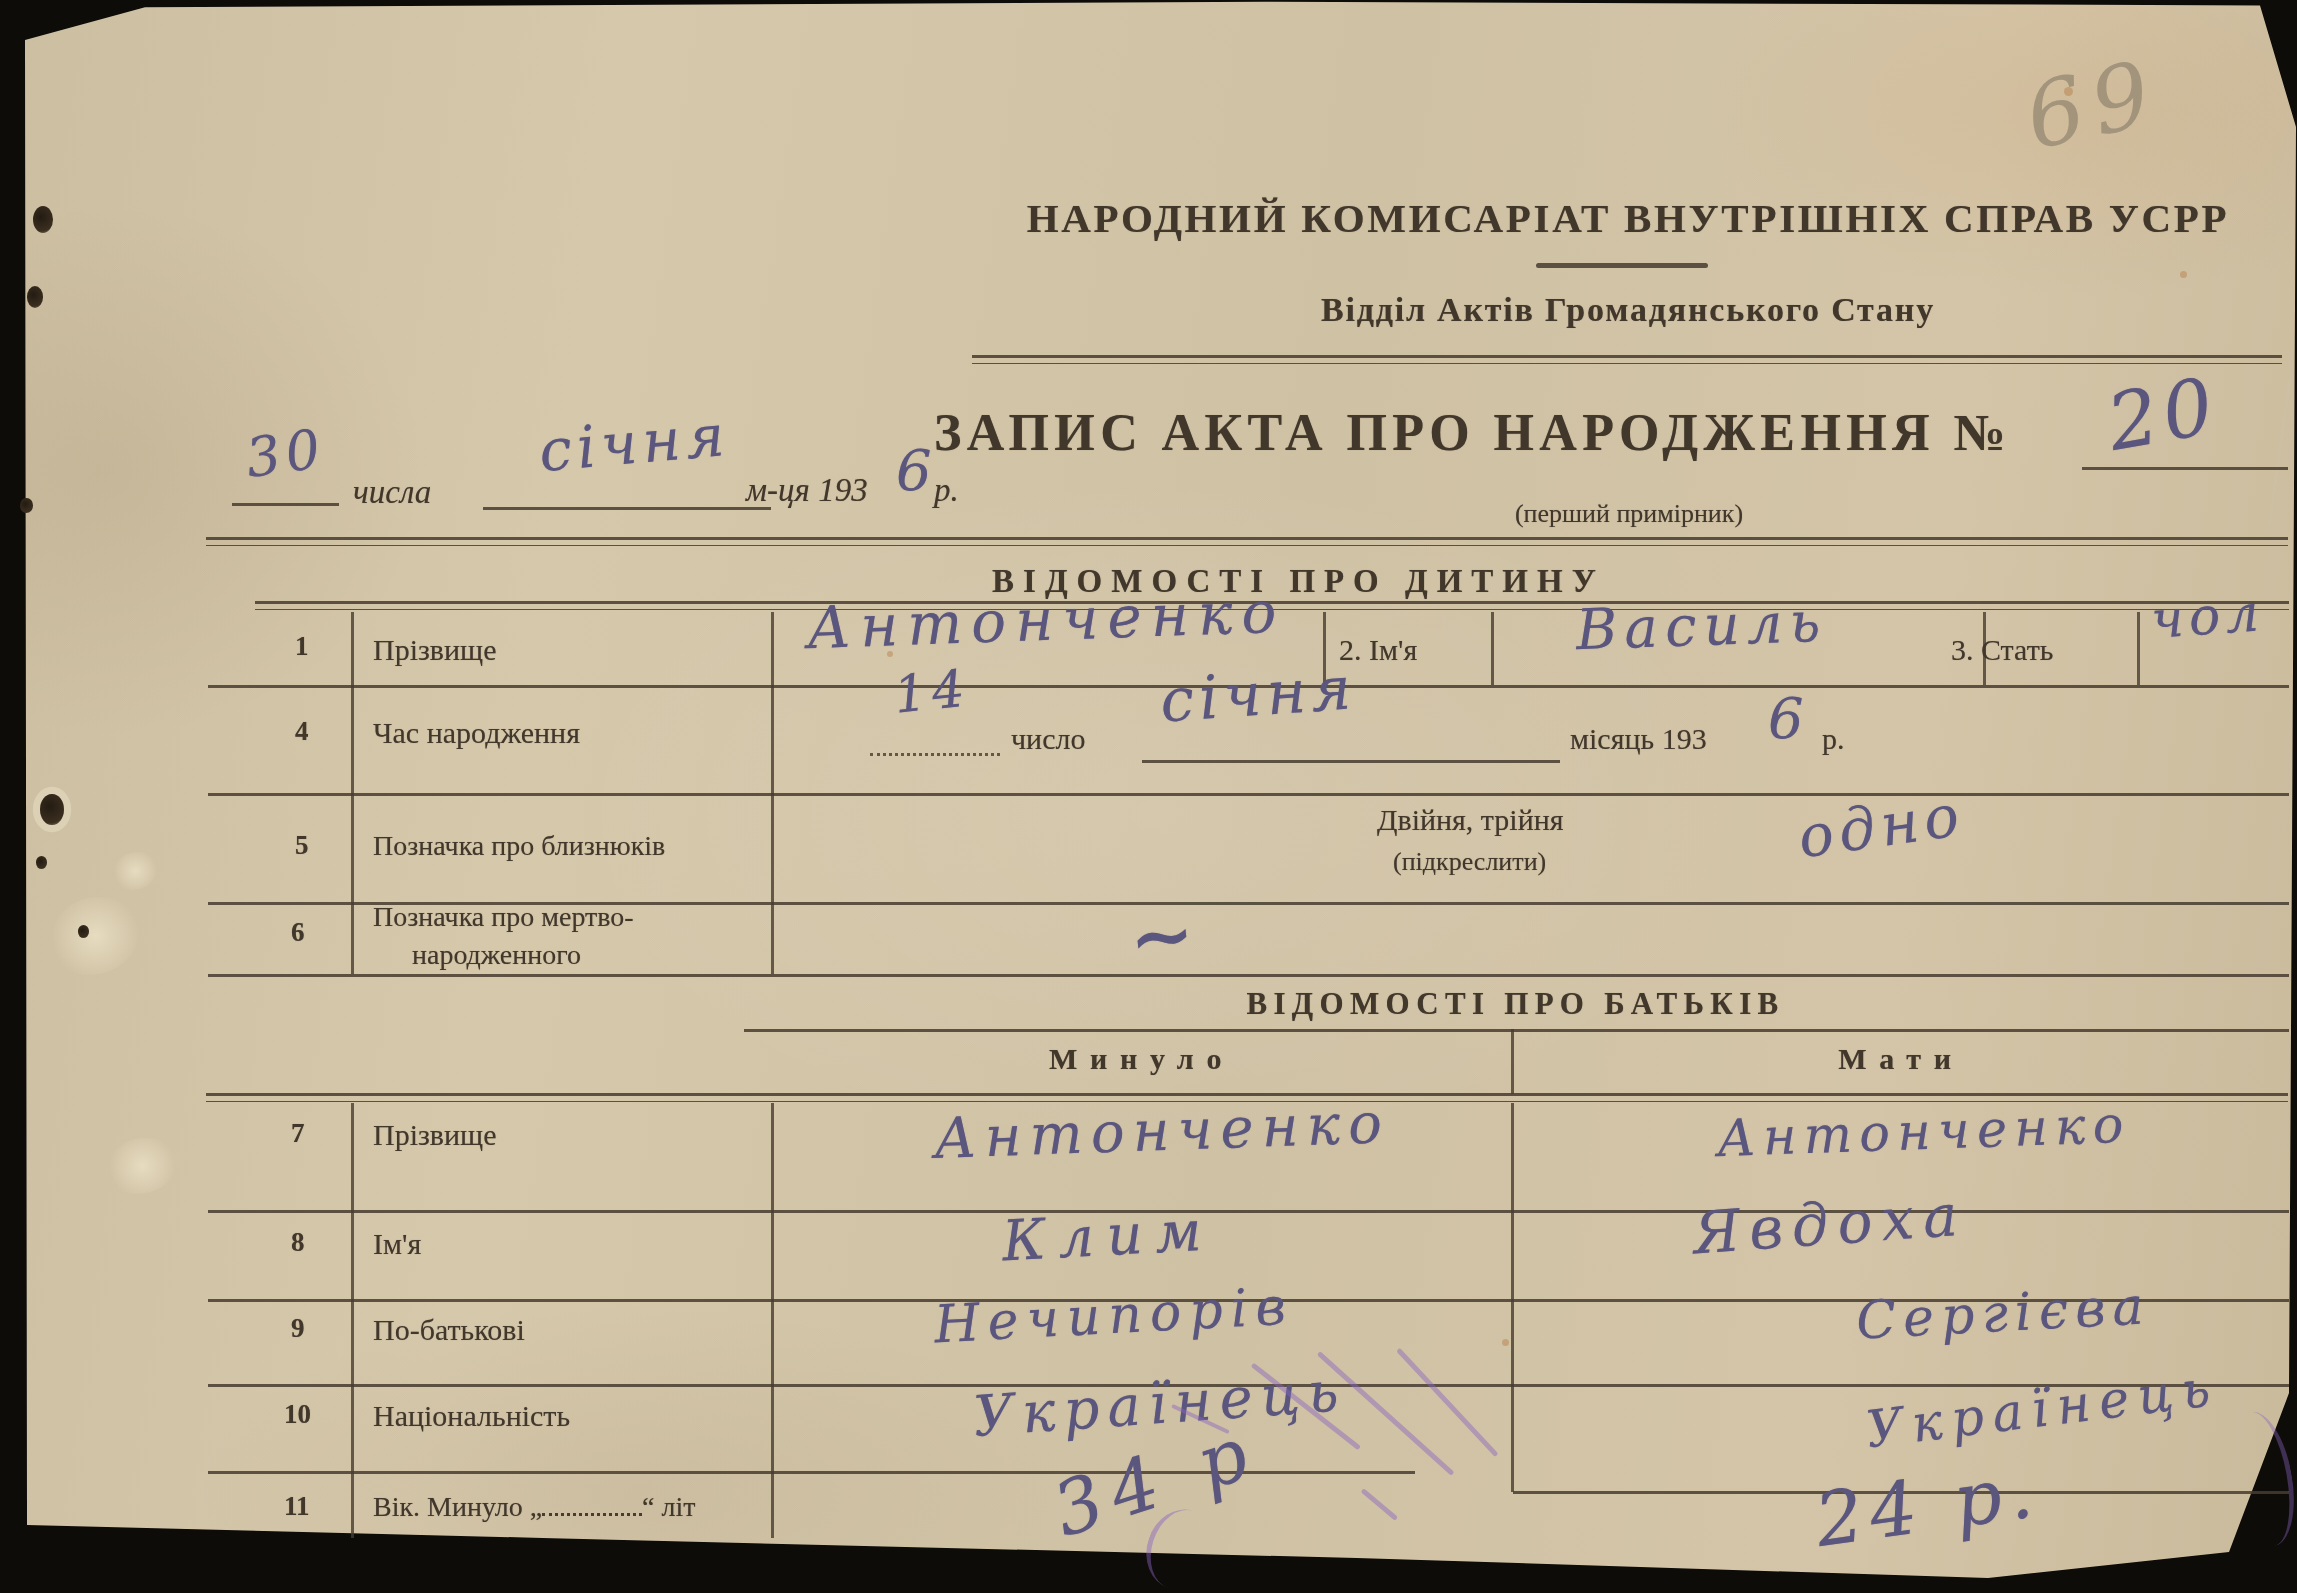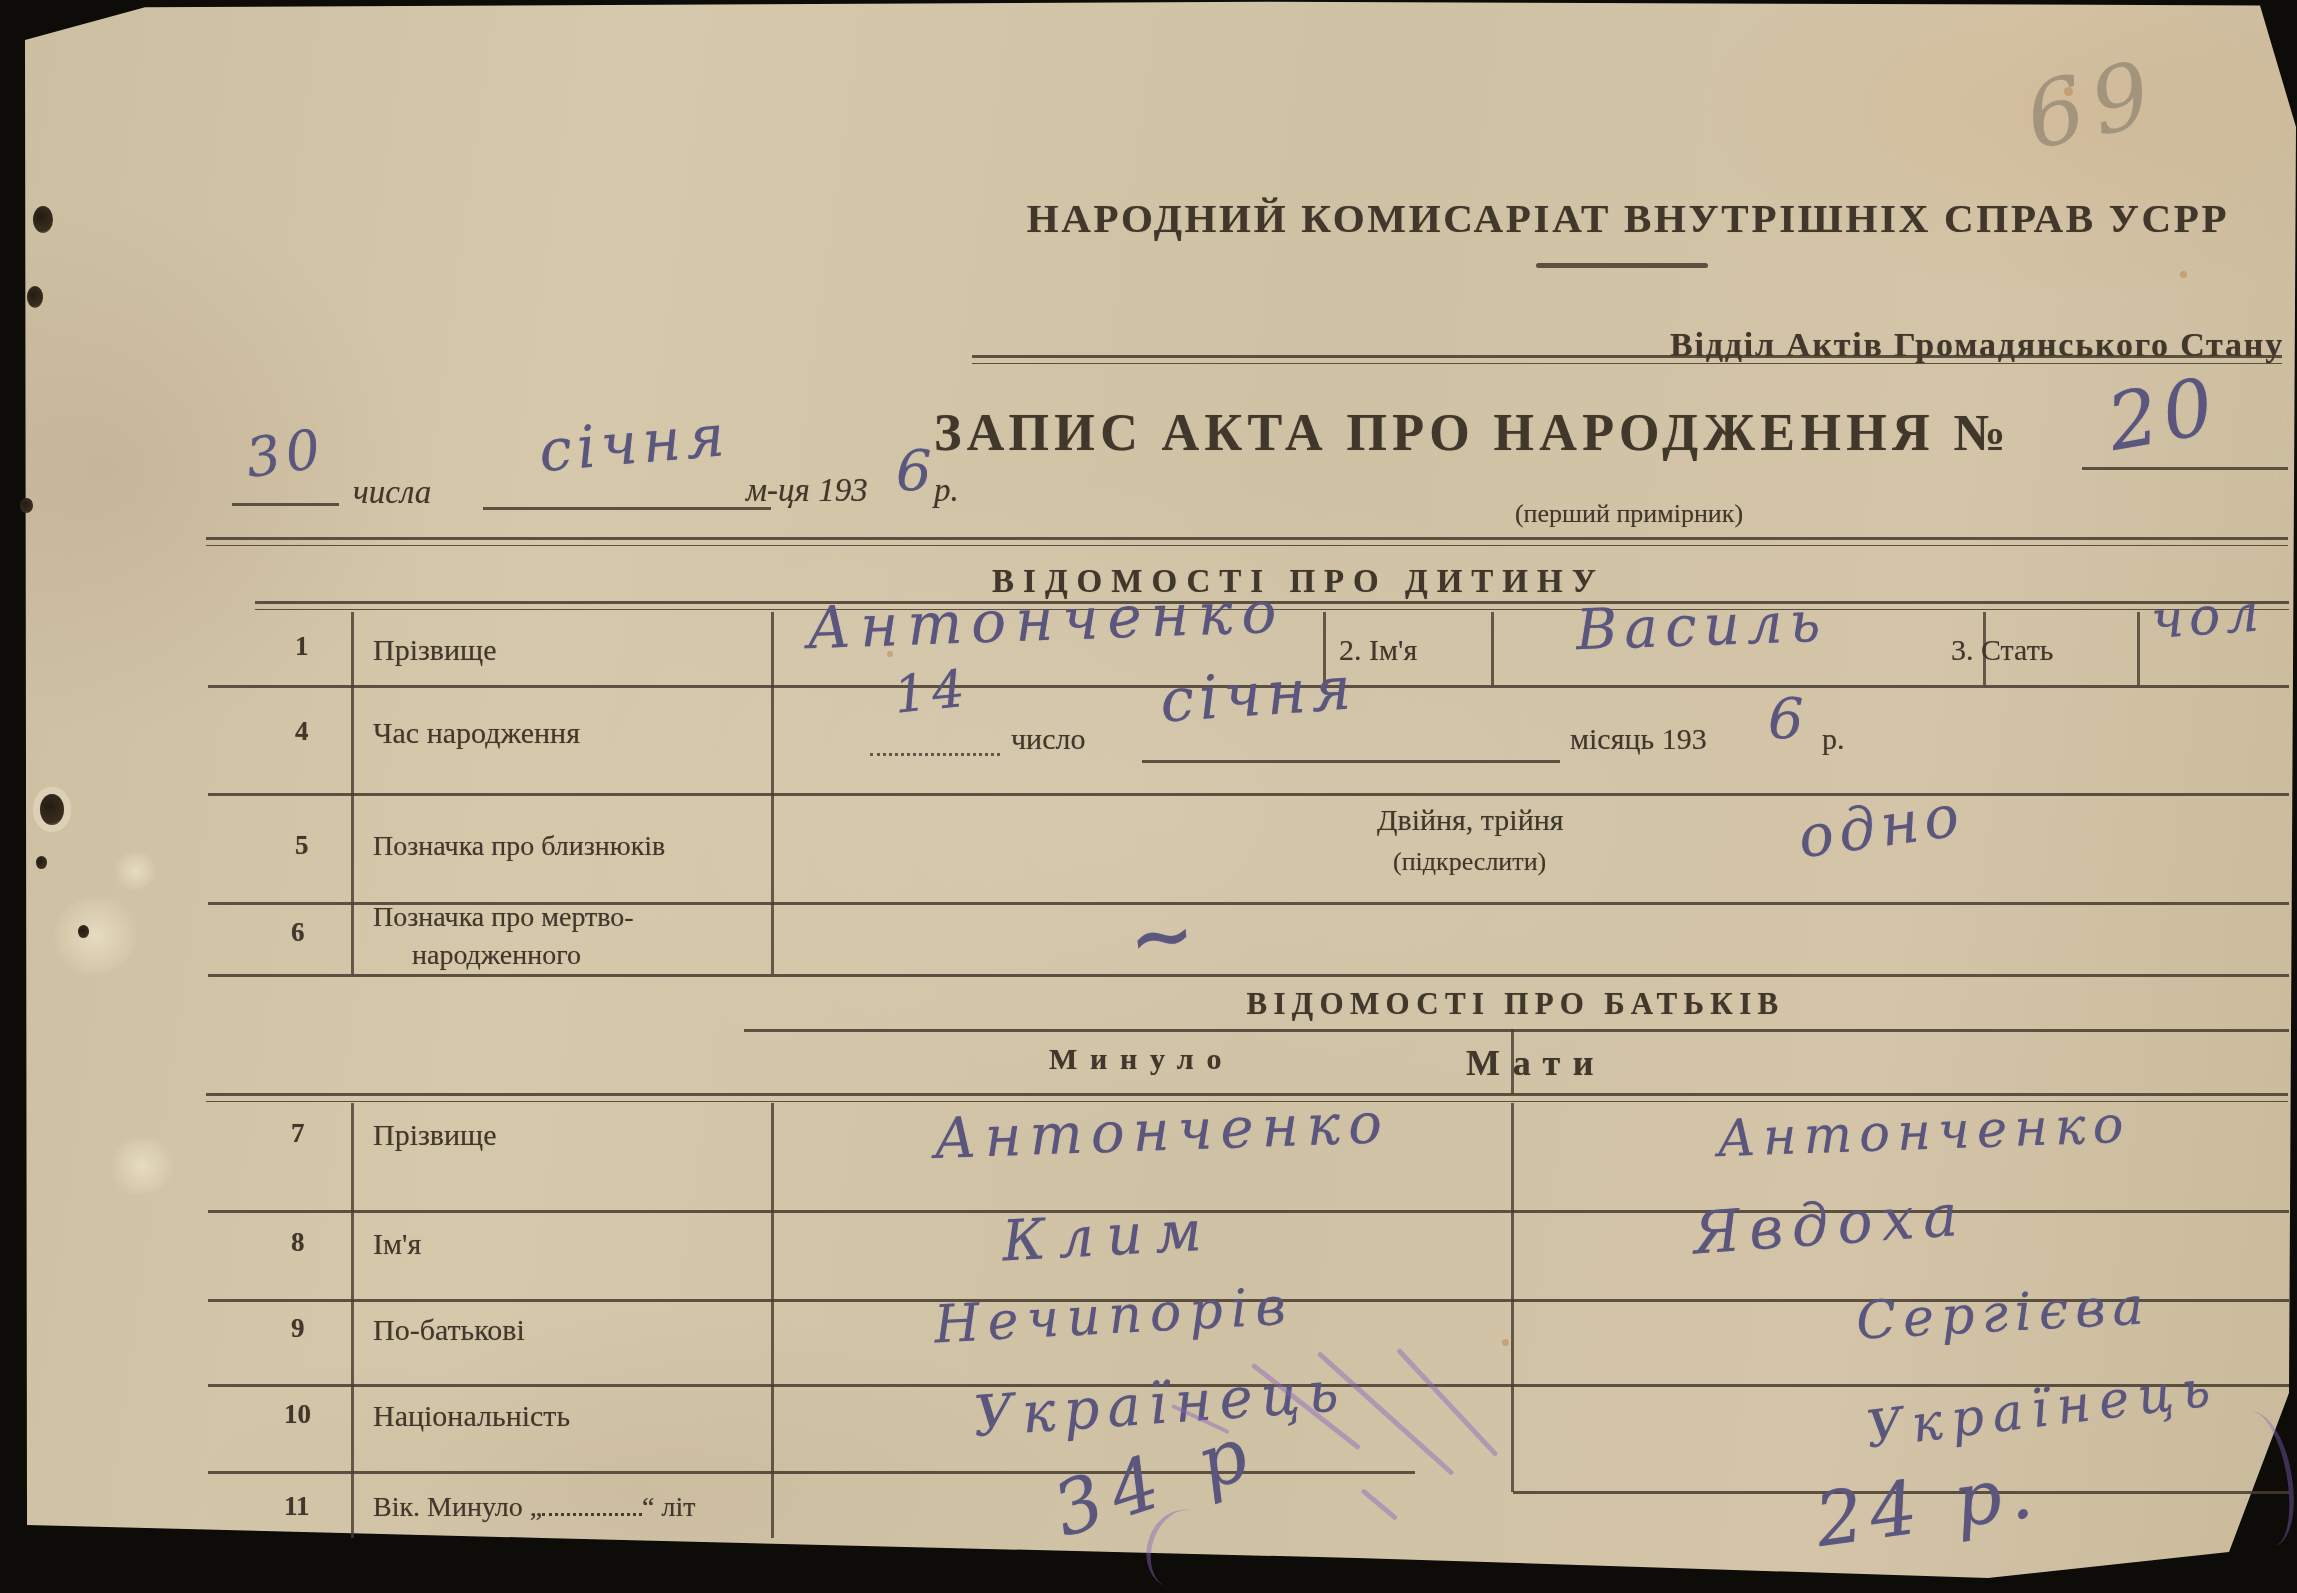--- a/index.html
+++ b/index.html
@@ -49,21 +49,21 @@
   <div class="abs fleck" style="left:2064px;top:87px;width:9px;height:9px;"></div>
   <div class="abs fleck" style="left:2180px;top:271px;width:7.2px;height:7.2px;"></div>
   <div class="abs fleck" style="left:887px;top:651px;width:6.3px;height:6.3px;"></div>
   <div class="abs fleck" style="left:1502px;top:1339px;width:7.2px;height:7.2px;"></div>
   <div class="abs" style="left:2278px;top:380px;width:2.7px;height:145px;background:rgba(205,195,172,0.35);transform:rotate(8deg);"></div>
 
   <div class="abs pencil" style="left:2026px;top:52px;font-size:90px;transform:rotate(-12deg);letter-spacing:9px;">69</div>
 
   <div class="abs print" style="left:972px;top:194px;width:1312px;text-align:center;font-size:41px;font-weight:700;letter-spacing:2.7px;white-space:nowrap;">НАРОДНИЙ КОМИСАРІАТ ВНУТРІШНІХ СПРАВ УСРР</div>
   <div class="abs hline" style="left:1536px;top:263px;width:172px;height:4.5px;border-radius:2.7px;"></div>
-  <div class="abs print" style="left:972px;top:291px;width:1312px;text-align:right;font-size:34px;font-weight:600;letter-spacing:1.8px;margin-top:35px;">Відділ Актів Громадянського Стану</div>
+  <div class="abs print" style="left:972px;top:291px;width:1312px;text-align:center;font-size:34px;font-weight:600;letter-spacing:1.8px;">Відділ Актів Громадянського Стану</div>
   <div class="abs dbl" style="left:972px;top:355px;width:1310px;"></div>
 
   <div class="abs print" style="left:934px;top:403px;font-size:52px;font-weight:700;letter-spacing:5.4px;white-space:nowrap;">ЗАПИС АКТА ПРО НАРОДЖЕННЯ №</div>
   <div class="abs ink" style="left:2108px;top:369px;font-size:78px;transform:rotate(-10deg);">20</div>
   <div class="abs hline" style="left:2082px;top:467px;width:206px;"></div>
   <div class="abs print" style="left:1437px;top:499px;width:384px;text-align:center;font-size:26px;">(перший примірник)</div>
 
   <div class="abs ink" style="left:246px;top:422px;font-size:54px;transform:rotate(-8deg);">30</div>
   <div class="abs hline" style="left:232px;top:503px;width:107px;"></div>
   <div class="abs print" style="left:353px;top:474px;font-size:33px;font-style:italic;">числа</div>
@@ -120,21 +120,21 @@
   <div class="abs vline" style="left:771px;top:902px;height:72px;"></div>
   <div class="abs print num" style="left:291px;top:917px;">6</div>
   <div class="abs print lbl" style="left:373px;top:901px;font-size:28px;">Позначка про мертво-</div>
   <div class="abs print lbl" style="left:412px;top:939px;font-size:28px;">народженного</div>
   <div class="abs ink" style="left:1129px;top:890px;font-size:78px;transform:rotate(-6deg);font-weight:700;">∼</div>
   <div class="abs hline" style="left:208px;top:974px;width:2081px;"></div>
 
   <div class="abs print" style="left:1149px;top:986px;width:733px;text-align:center;font-size:31px;font-weight:700;letter-spacing:6.3px;">ВІДОМОСТІ ПРО БАТЬКІВ</div>
   <div class="abs hline" style="left:744px;top:1029px;width:1545px;"></div>
   <div class="abs print" style="left:773px;top:1042px;width:737px;text-align:center;font-size:30px;font-weight:600;letter-spacing:12.7px;">Минуло</div>
-  <div class="abs print" style="left:1466px;top:1042px;width:776px;font-size:36px;font-weight:600;letter-spacing:12.7px;">Мати</div>
+  <div class="abs print" style="left:1513px;top:1042px;width:776px;text-align:center;font-size:30px;font-weight:600;letter-spacing:12.7px;">Мати</div>
   <div class="abs vline" style="left:1511px;top:1029px;height:65px;"></div>
   <div class="abs dbl" style="left:206px;top:1093px;width:2082px;"></div>
 
   <div class="abs vline" style="left:351px;top:1103px;height:435px;"></div>
   <div class="abs vline" style="left:771px;top:1103px;height:435px;"></div>
   <div class="abs vline" style="left:1511px;top:1103px;height:389px;"></div>
 
   <div class="abs print num" style="left:291px;top:1118px;">7</div>
   <div class="abs print lbl" style="left:373px;top:1118px;">Прізвище</div>
   <div class="abs ink" style="left:934px;top:1098px;font-size:56px;letter-spacing:8.1px;transform:rotate(-2deg);">Антонченко</div>

